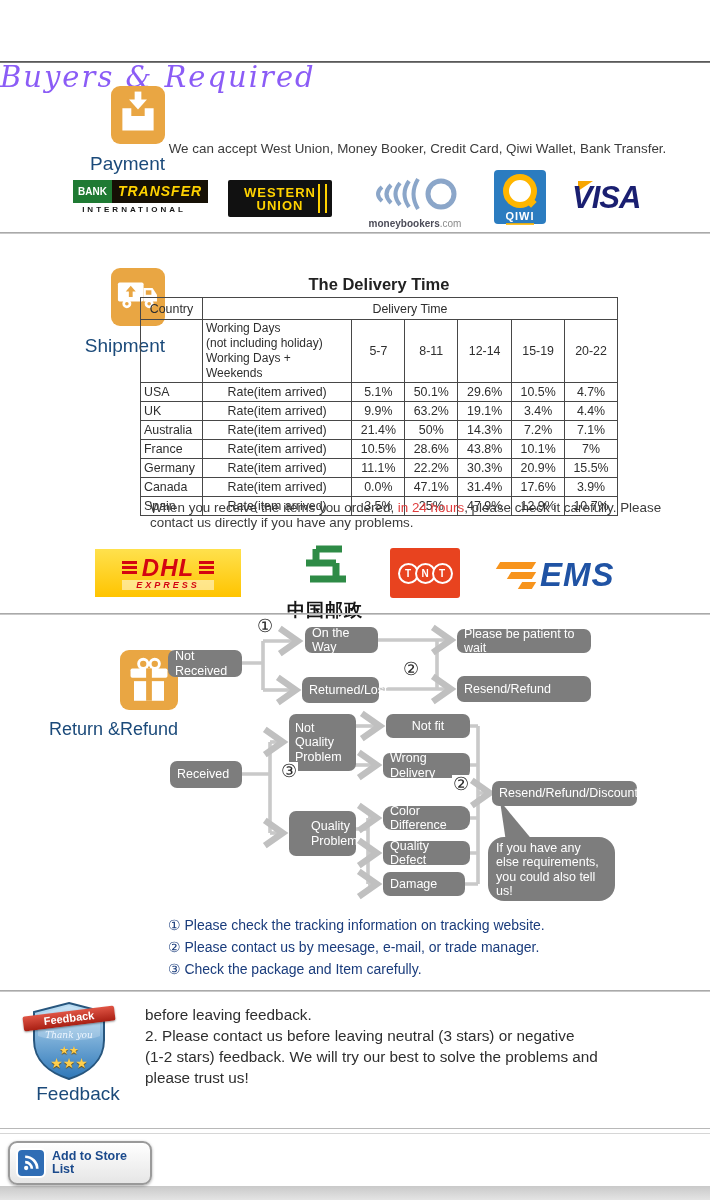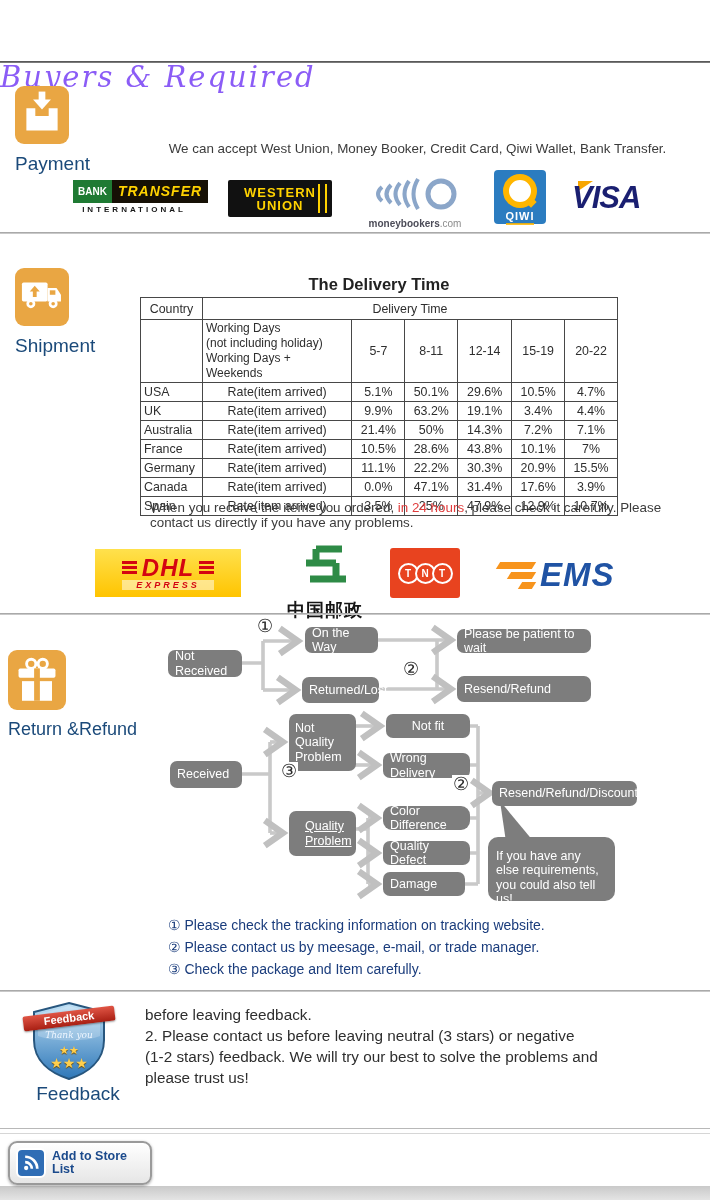--- a/index.html
+++ b/index.html
@@ -5,21 +5,21 @@
   html,body{margin:0;padding:0;background:#fff;}
   #canvas{position:relative;width:710px;height:1200px;background:#fff;overflow:hidden;
           font-family:"Liberation Sans",sans-serif;color:#3a3a3a;}
   .abs{position:absolute;}
   .divider{position:absolute;left:0;width:710px;height:2px;background:linear-gradient(#9a9a9a,#d8d8d8);}
   .divider.dark{background:linear-gradient(#4a4a4a,#8a8a8a);}
   
   .script-title{position:absolute;left:0;top:60px;width:626px;text-align:left;
     font-family:"DejaVu Serif",serif;font-style:italic;font-size:29px;color:#8b5cf6;letter-spacing:2px;}
   
-  .sec{position:absolute;text-align:left;}
+  .sec{position:absolute;text-align:right;margin-left:20px;}
   .sec-icon{display:inline-block;width:54px;height:58px;background:#e9a643;border-radius:9px;}
   .sec-label{margin-top:5px;font-size:19px;color:#1b4a7a;}
   .body-text{font-size:13.4px;color:#3b3b3b;}
   .red{color:#e03c3c;}
   
   .bt{position:absolute;left:73px;top:180px;width:122px;text-align:center;}
   .bt-row{display:flex;height:23px;}
   .bt-bank{background:#1f7a33;color:#fff;font-weight:800;font-size:10px;padding:2px 5px;line-height:19px;}
   .bt-transfer{background:#161005;color:#ffd200;font-weight:800;font-style:italic;font-size:14px;padding:2px 6px;line-height:19px;letter-spacing:1px;}
   .bt-intl{font-size:8px;letter-spacing:3px;color:#161616;font-weight:700;margin-top:2px;}
@@ -66,21 +66,21 @@
   .ems-chev span{height:7px;background:#f7941d;transform:skewX(-32deg);}
   .ems-text{font-size:33px;font-weight:900;font-style:italic;color:#2053a4;letter-spacing:1px;}
   
   #flow{position:absolute;left:0;top:615px;width:710px;height:302px;}
   .flow-svg{position:absolute;left:0;top:0;z-index:0;}
   .ln{stroke:#c9c9c9;stroke-width:3.6;fill:none;}
   .fbox{position:absolute;z-index:1;background:#7d7d7d;color:#fff;border-radius:7px;font-size:12.5px;
         display:flex;align-items:center;padding:0 7px;box-sizing:border-box;line-height:1.15;}
   .fbox.center{justify-content:center;padding:0 2px;}
   .fcirc{position:absolute;z-index:2;font-size:18px;line-height:1;color:#2a2a2a;background:#fff;padding:0 1px;}
-  .bubble{border-radius:10px;align-items:flex-start;padding:12px 8px;}
+  .bubble{border-radius:16px;align-items:flex-start;padding:4px 8px;}
   .note{position:absolute;left:168px;font-size:14px;color:#1a3c7c;}
   
   .fb-text{position:absolute;left:145px;top:1004px;width:560px;font-size:15.3px;color:#2e2e2e;line-height:21px;}
   .badge{position:absolute;left:26px;top:1000px;width:86px;height:82px;}
   .badge-ribbon{position:absolute;left:-3px;top:11px;width:92px;height:15px;background:linear-gradient(#e05545,#a81f13);
         transform:rotate(-7deg);border-radius:2px;box-shadow:0 1px 2px rgba(0,0,0,.4);
         color:#fff;font-weight:800;font-size:11px;text-align:center;line-height:15px;z-index:2;}
   .badge-script{position:absolute;left:0;top:30px;width:100%;text-align:center;color:#eef6ff;
         font-family:"DejaVu Serif",serif;font-style:italic;font-size:9px;z-index:2;}
   .badge-stars{position:absolute;width:100%;text-align:center;color:#ffcf4d;text-shadow:0 1px 1px #6e4a00;z-index:2;}
@@ -368,21 +368,21 @@
     <div class="fbox" style="left:457px;top:14px;width:134px;height:24px;">Please be patient to wait</div>
     <div class="fbox" style="left:302px;top:62px;width:77px;height:26px;">Returned/Lost</div>
     <div class="fcirc" style="left:402px;top:45px;">②</div>
     <div class="fbox" style="left:457px;top:61px;width:134px;height:26px;">Resend/Refund</div>
 
     <div class="fbox" style="left:170px;top:146px;width:72px;height:27px;">Received</div>
     <div class="fcirc" style="left:280px;top:147px;">③</div>
     <div class="fbox" style="left:289px;top:99px;width:67px;height:57px;padding:3px 6px;">Not Quality Problem</div>
     <div class="fbox center" style="left:386px;top:99px;width:84px;height:24px;">Not fit</div>
     <div class="fbox" style="left:383px;top:138px;width:87px;height:25px;">Wrong Delivery</div>
-    <div class="fbox" style="left:289px;top:196px;width:67px;height:45px;padding:3px 16px;text-decoration:underline;">Quality Problem</div>
+    <div class="fbox" style="left:289px;top:196px;width:67px;height:45px;padding:3px 22px;">Quality Problem</div>
     <div class="fbox" style="left:383px;top:191px;width:87px;height:24px;border-radius:9px;">Color Difference</div>
     <div class="fbox" style="left:383px;top:226px;width:87px;height:24px;">Quality Defect</div>
     <div class="fbox" style="left:383px;top:257px;width:82px;height:24px;">Damage</div>
     <div class="fcirc" style="left:452px;top:160px;">②</div>
     <div class="fbox" style="left:492px;top:166px;width:145px;height:25px;">Resend/Refund/Discount</div>
     <div class="fbox bubble" style="left:488px;top:222px;width:127px;height:64px;">If you have any else requirements, you could also tell us!</div>
   </div>
 
   <div class="note" style="top:917px;">① Please check the tracking information on tracking website.</div>
   <div class="note" style="top:939px;">② Please contact us by meesage, e-mail, or trade manager.</div>

